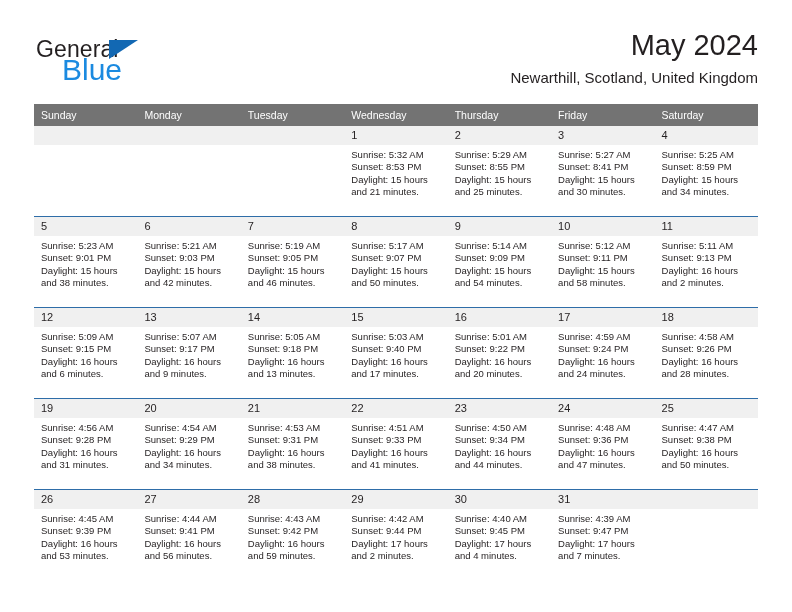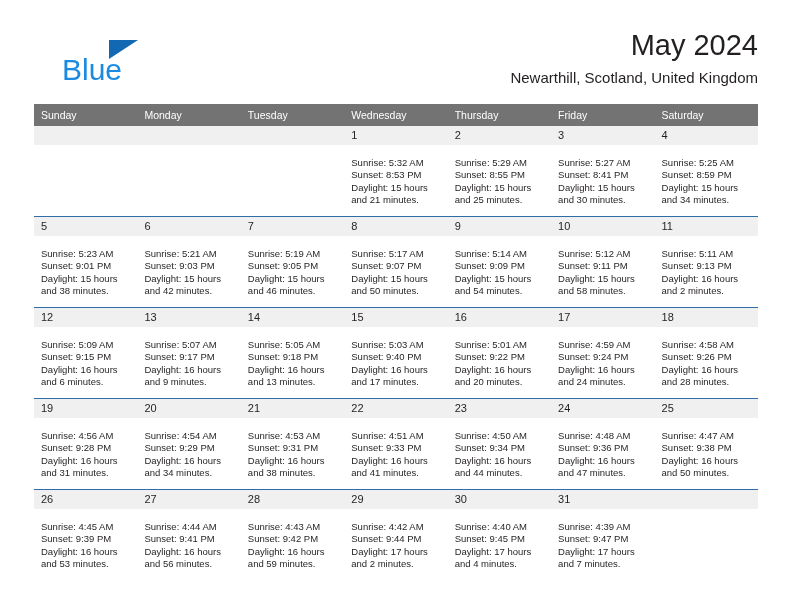--- a/index.html
+++ b/index.html
@@ -118,37 +118,38 @@
     color: #231f20;
     padding: 3px 0 3px 7px;
     line-height: 13px;
     height: 19px;
     box-sizing: border-box;
   }
   .daynum.empty {
     color: transparent;
   }
   .details {
-    padding: 12px 6px 0 7px;
+    padding: 4px 6px 0 7px;
     font-size: 9.5px;
     line-height: 12.4px;
     color: #231f20;
   }
   .details div {
     white-space: nowrap;
   }
 </style>
 </head>
 <body>
 
 <div class="page">
 
   <div class="header">
 
     <div class="logo">
+      <span class="logo-general">General</span>
       <span class="logo-tri"></span>
       <span class="logo-blue">Blue</span>
     </div>
 
     <div class="title-block">
       <div class="cal-title">May 2024</div>
       <div class="cal-subtitle">Newarthill, Scotland, United Kingdom</div>
     </div>
 
   </div>

